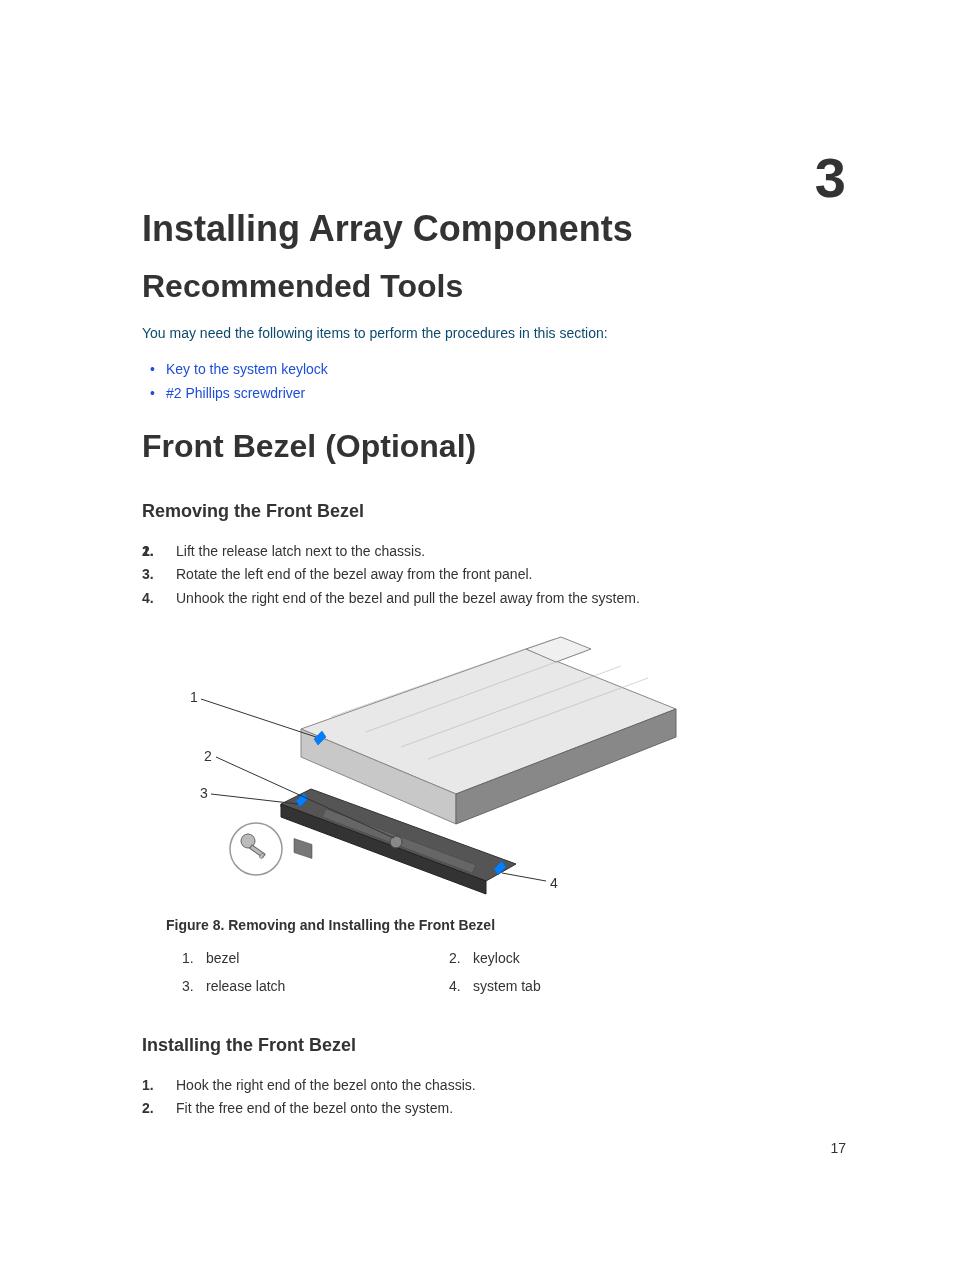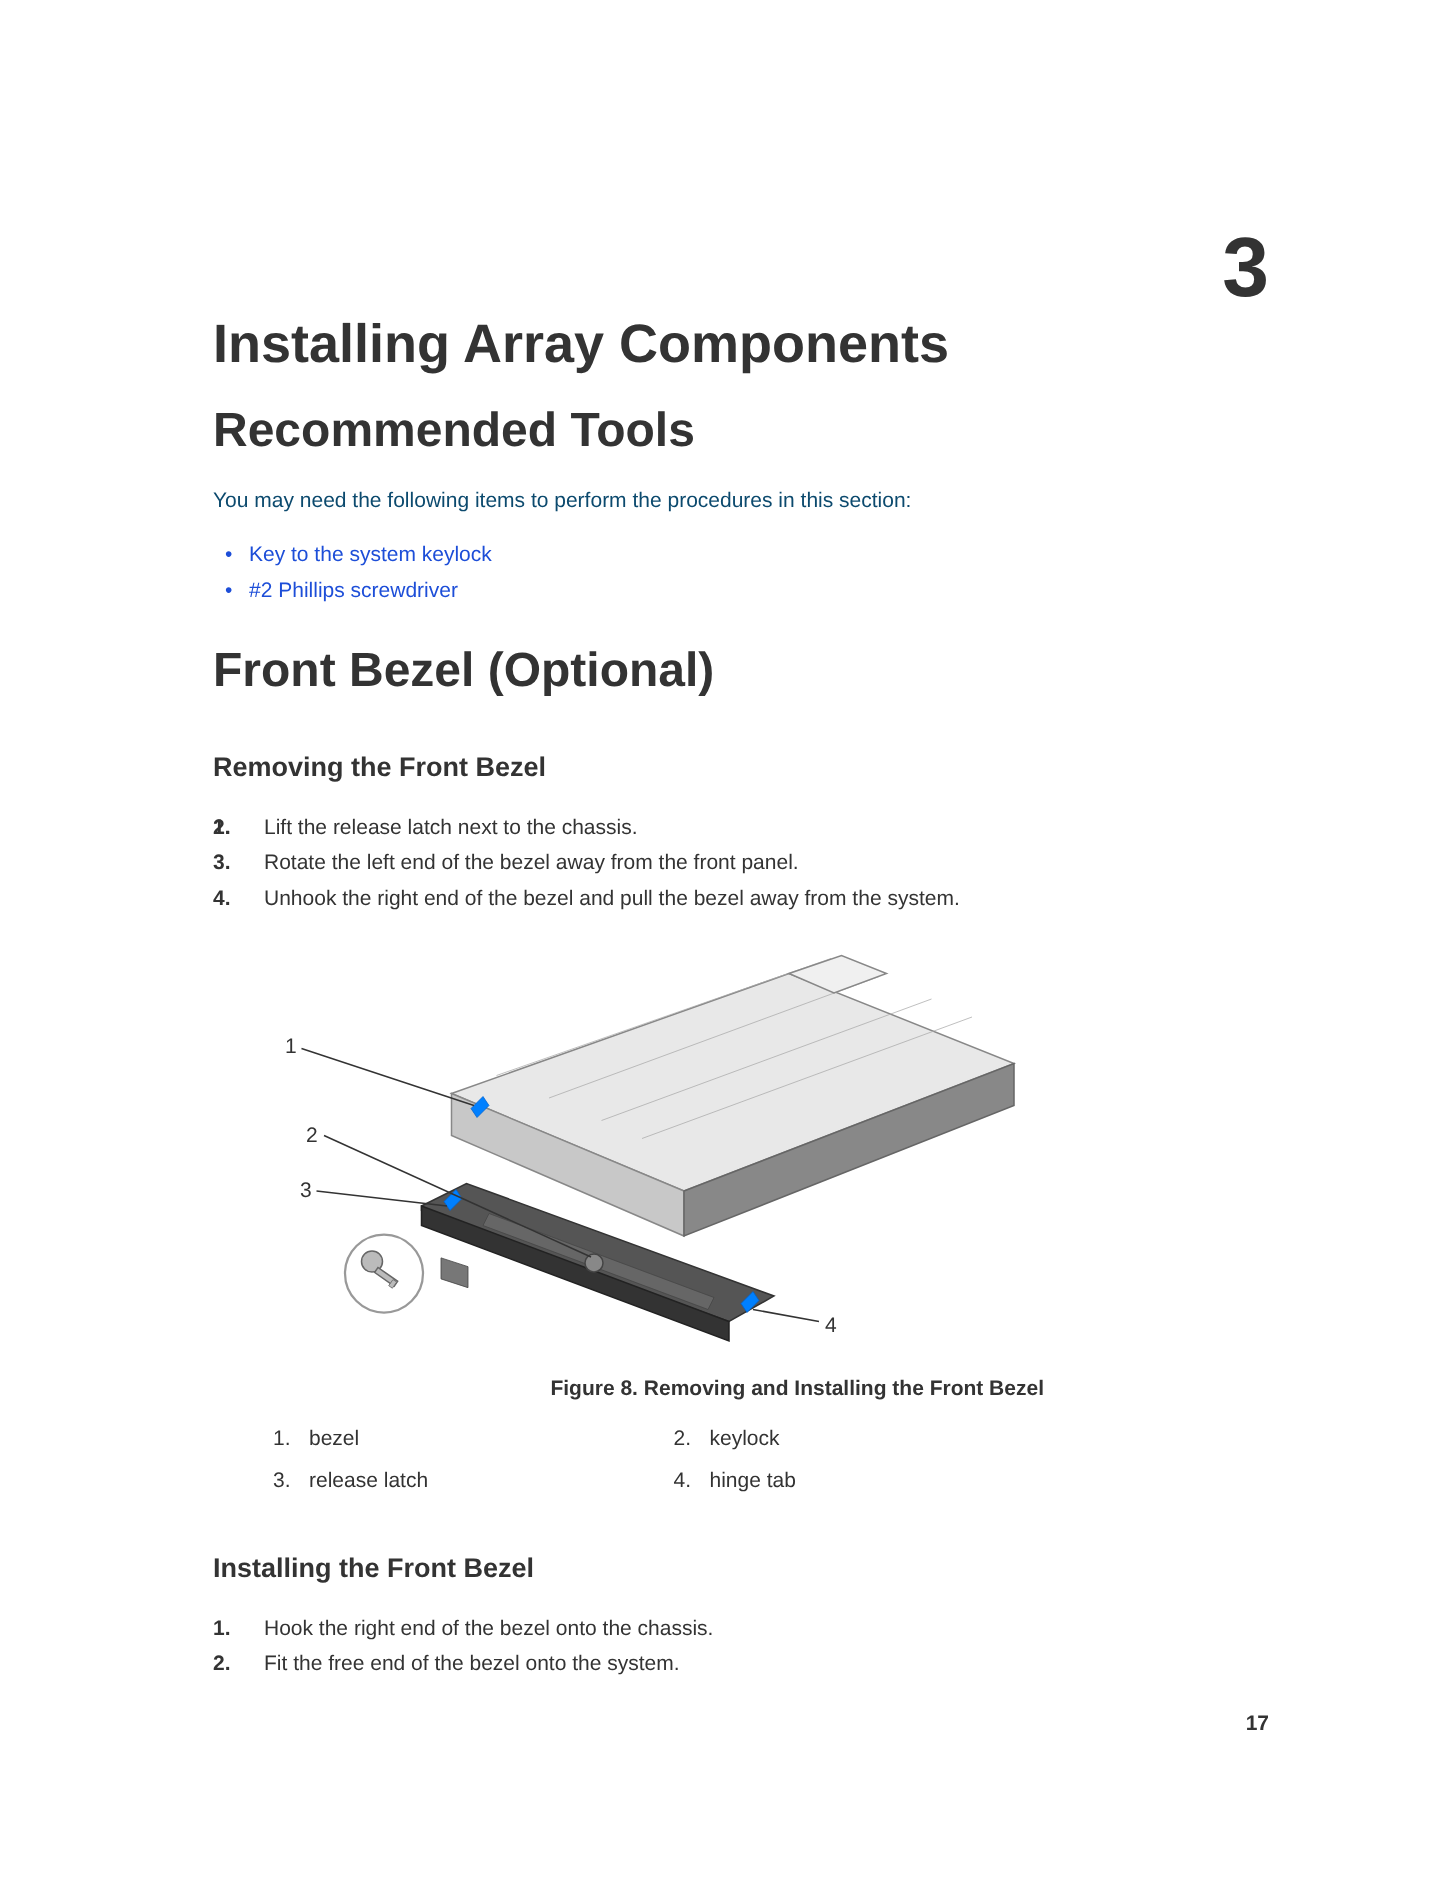--- a/index.html
+++ b/index.html
@@ -96,21 +96,20 @@
       width: 100%;
       height: 270px;
       position: relative;
     }
     .figure-caption {
       font-size: 14px;
       font-weight: bold;
       color: #333;
       margin-top: 18px;
       margin-bottom: 14px;
-      text-align: right;
     }
     .callout-grid {
       display: grid;
       grid-template-columns: 1fr 1fr;
       gap: 4px 20px;
       margin-left: 16px;
     }
     .callout-item {
       display: flex;
       font-size: 14px;
@@ -120,21 +119,20 @@
     .callout-num {
       width: 24px;
       flex-shrink: 0;
     }
     .page-number {
       position: absolute;
       bottom: 112px;
       right: 108px;
       font-size: 14px;
       color: #333;
-      font-weight: bold;
     }
     .callout-label {
       position: absolute;
       font-size: 14px;
       color: #333;
     }
   </style>
 </head>
 <body>
 
@@ -232,21 +230,21 @@
       <div class="callout-item">
         <span class="callout-num">2.</span>
         <span>keylock</span>
       </div>
       <div class="callout-item">
         <span class="callout-num">3.</span>
         <span>release latch</span>
       </div>
       <div class="callout-item">
         <span class="callout-num">4.</span>
-        <span>hinge tab</span>
+        <span>system tab</span>
       </div>
     </div>
   </div>
 
   <h3 class="subsection-title">Installing the Front Bezel</h3>
 
   <ol class="numbered-list">
     <li><span class="num">1.</span><span>Hook the right end of the bezel onto the chassis.</span></li>
     <li><span class="num">2.</span><span>Fit the free end of the bezel onto the system.</span></li>
   </ol>

